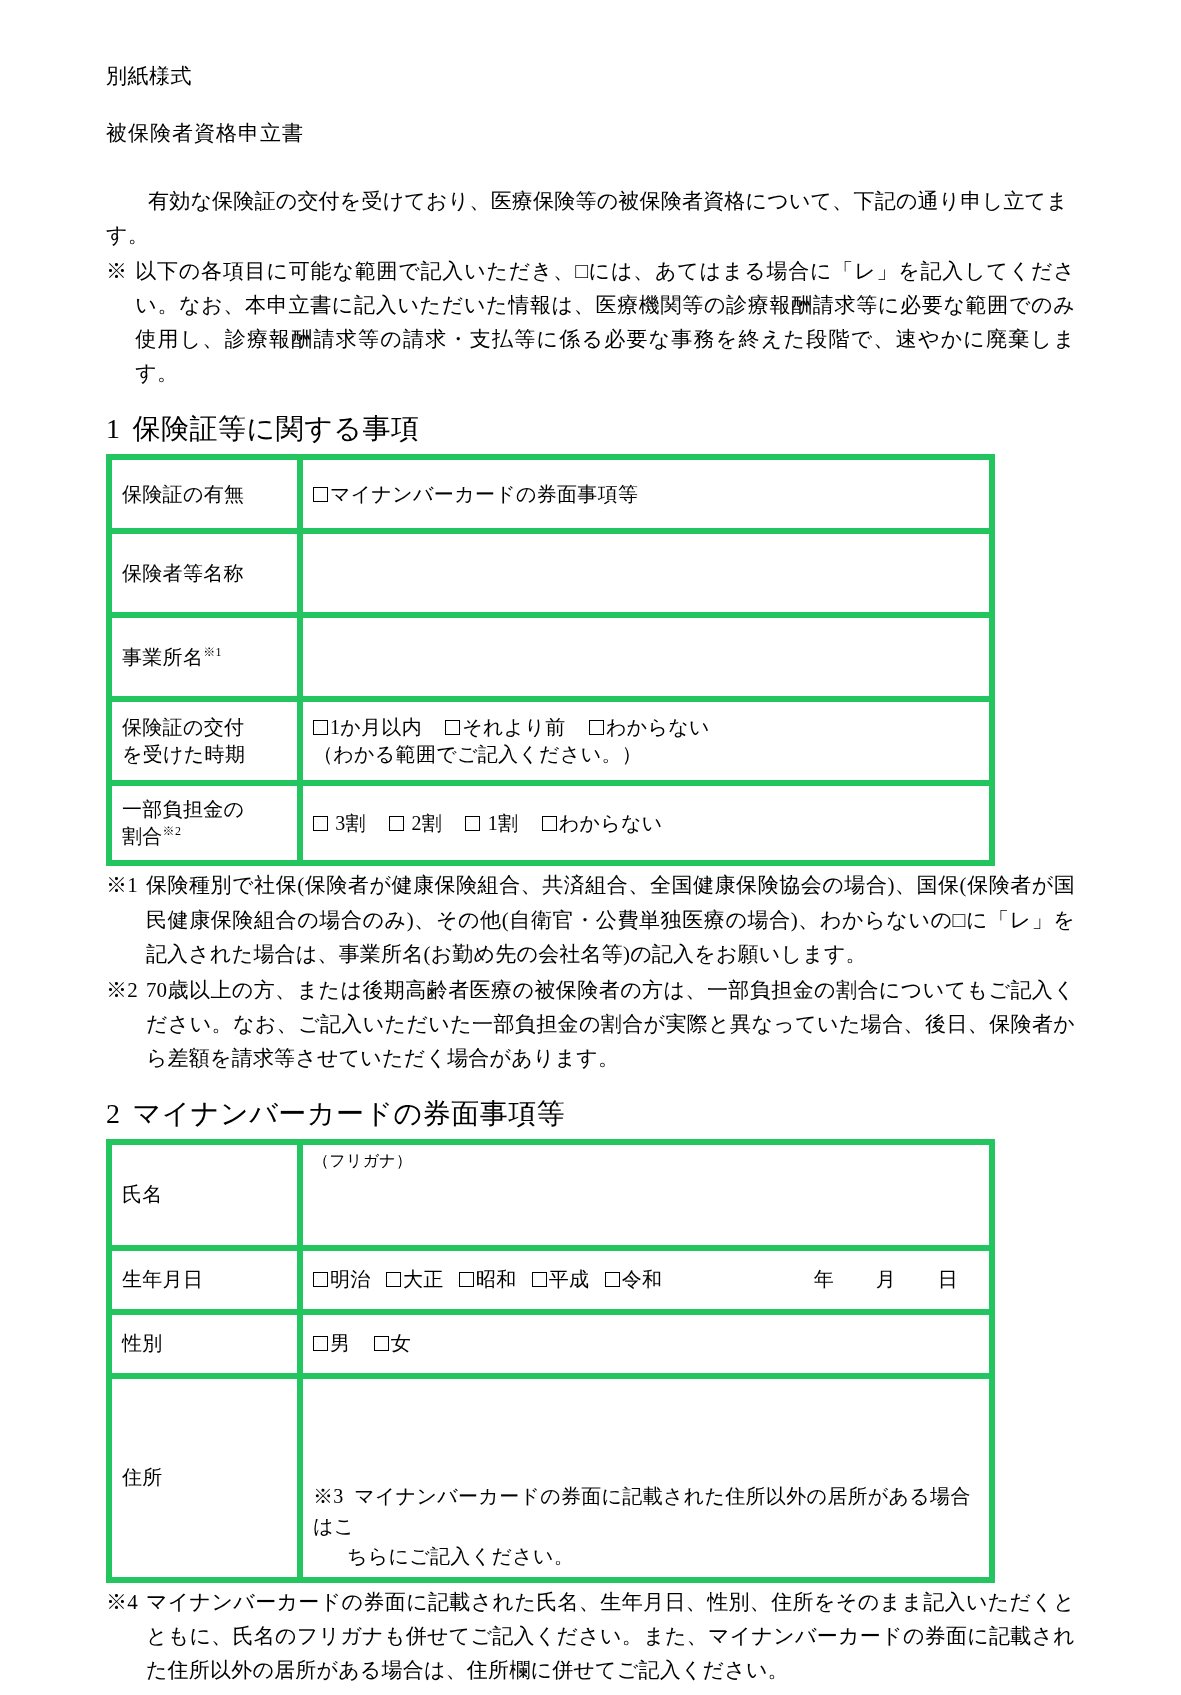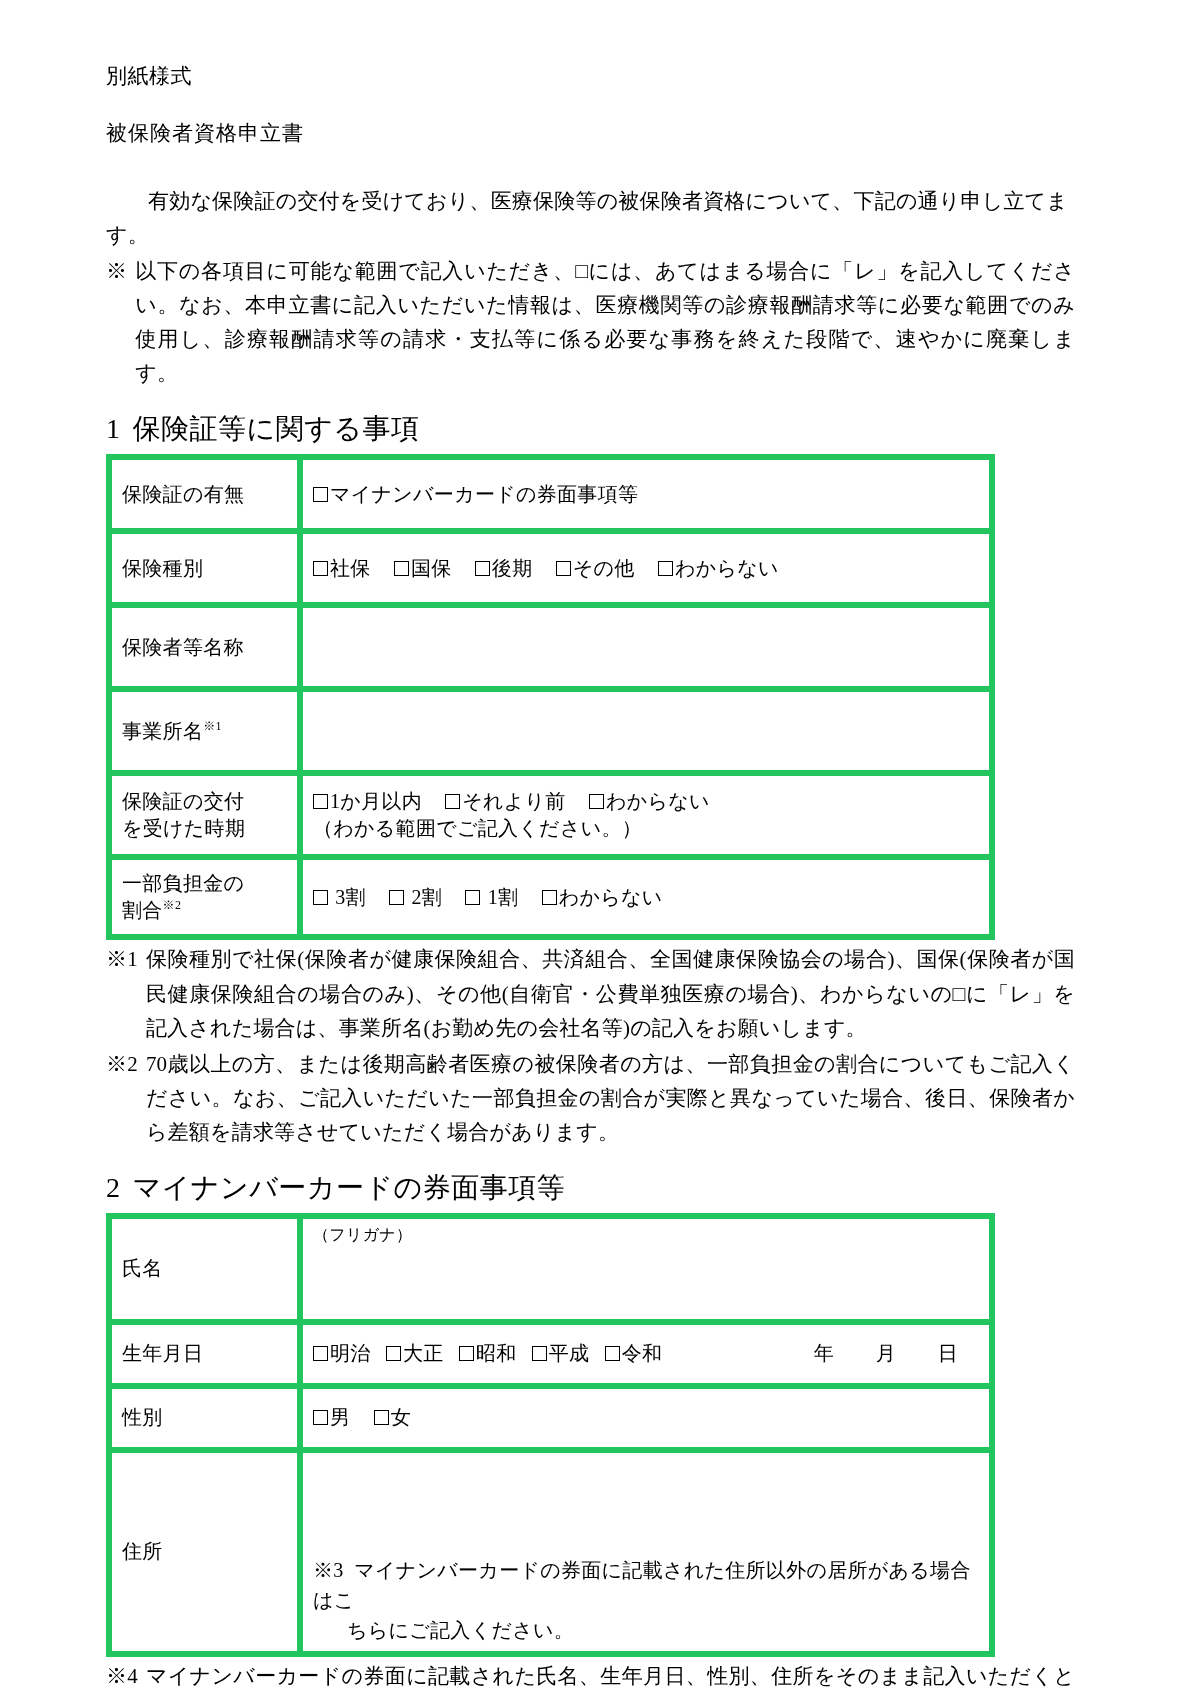--- a/index.html
+++ b/index.html
@@ -144,30 +144,20 @@
   <div class="section-head">
     <span class="num">1</span><span>保険証等に関する事項</span>
   </div>
 
   <table class="form">
     <tbody>
         <tr>
       <td class="lbl">保険証の有無</td>
       <td style="height:56px;">
         <span class="opt"><span class="cb"></span><span>マイナンバーカードの券面事項等</span></span>
-      </td>
-    </tr>
-    <tr>
-      <td class="lbl">保険種別</td>
-      <td style="height:56px;">
-        <span class="opt"><span class="cb"></span><span>社保</span></span>
-        <span class="opt"><span class="cb"></span><span>国保</span></span>
-        <span class="opt"><span class="cb"></span><span>後期</span></span>
-        <span class="opt"><span class="cb"></span><span>その他</span></span>
-        <span class="opt"><span class="cb"></span><span>わからない</span></span>
       </td>
     </tr>
     <tr>
       <td class="lbl">保険者等名称</td>
       <td style="height:66px;"></td>
     </tr>
     <tr>
       <td class="lbl"><span>事業所名</span><span class="sup">※1</span></td>
       <td style="height:66px;"></td>
     </tr>

